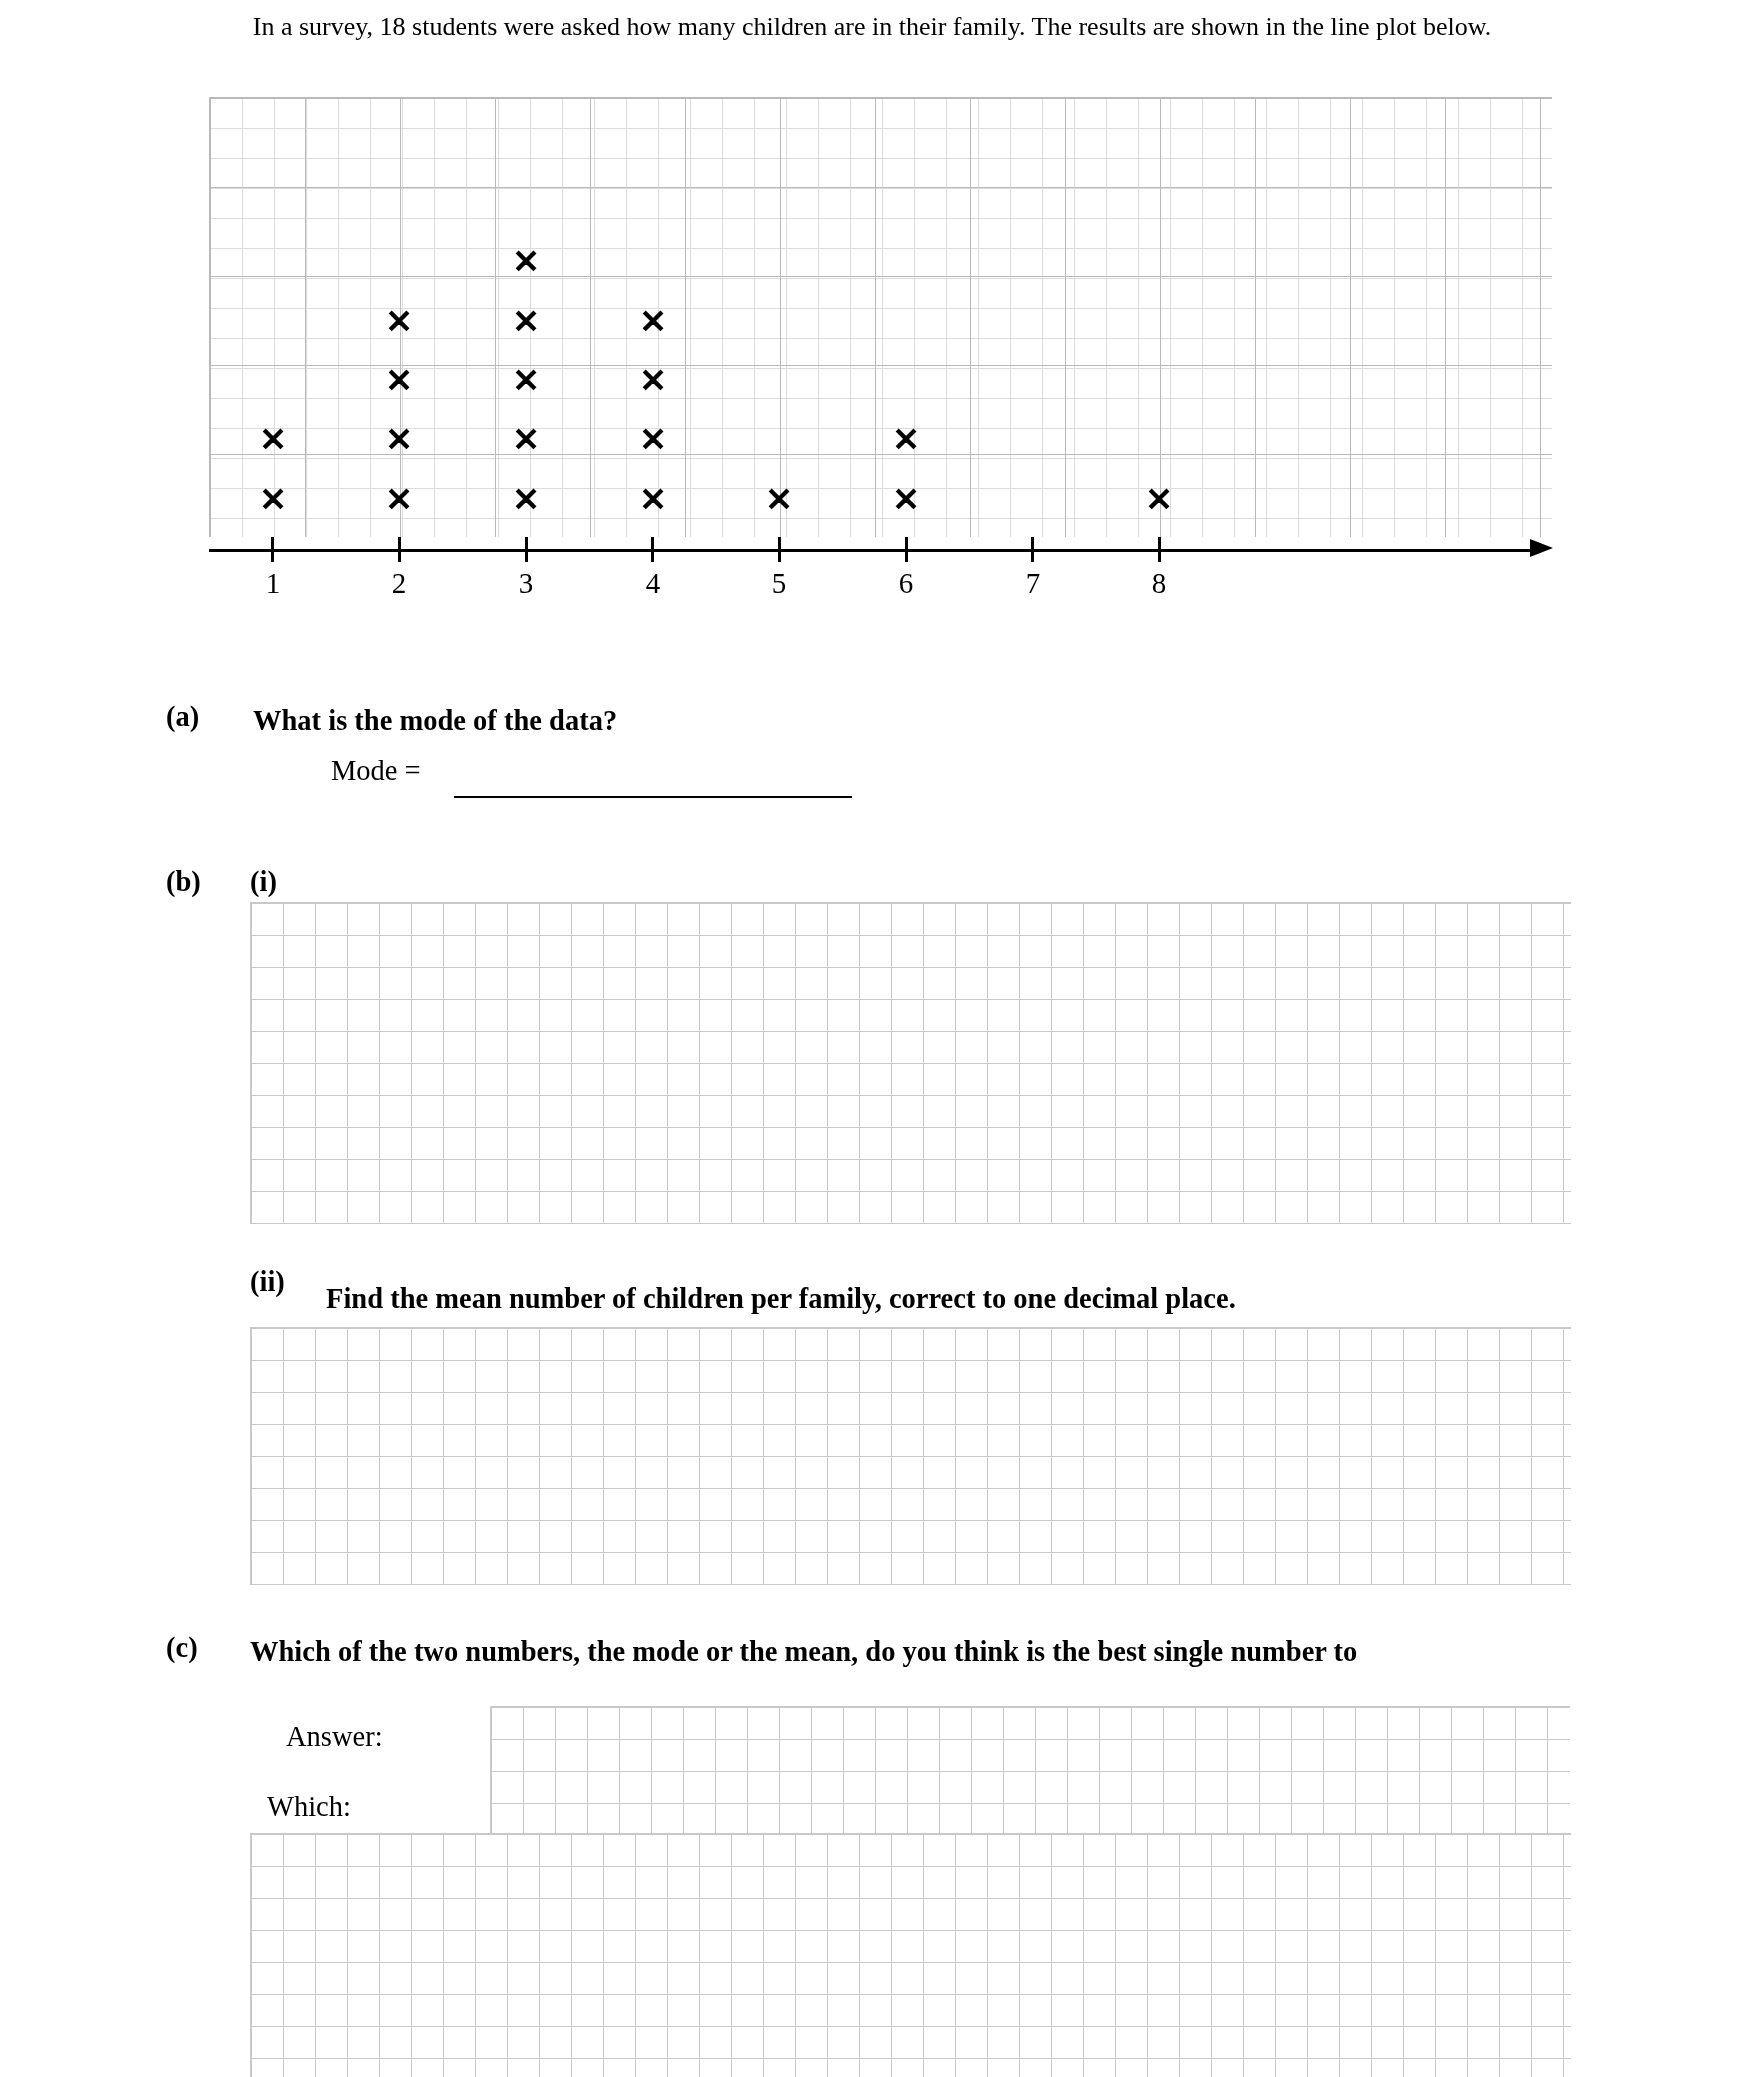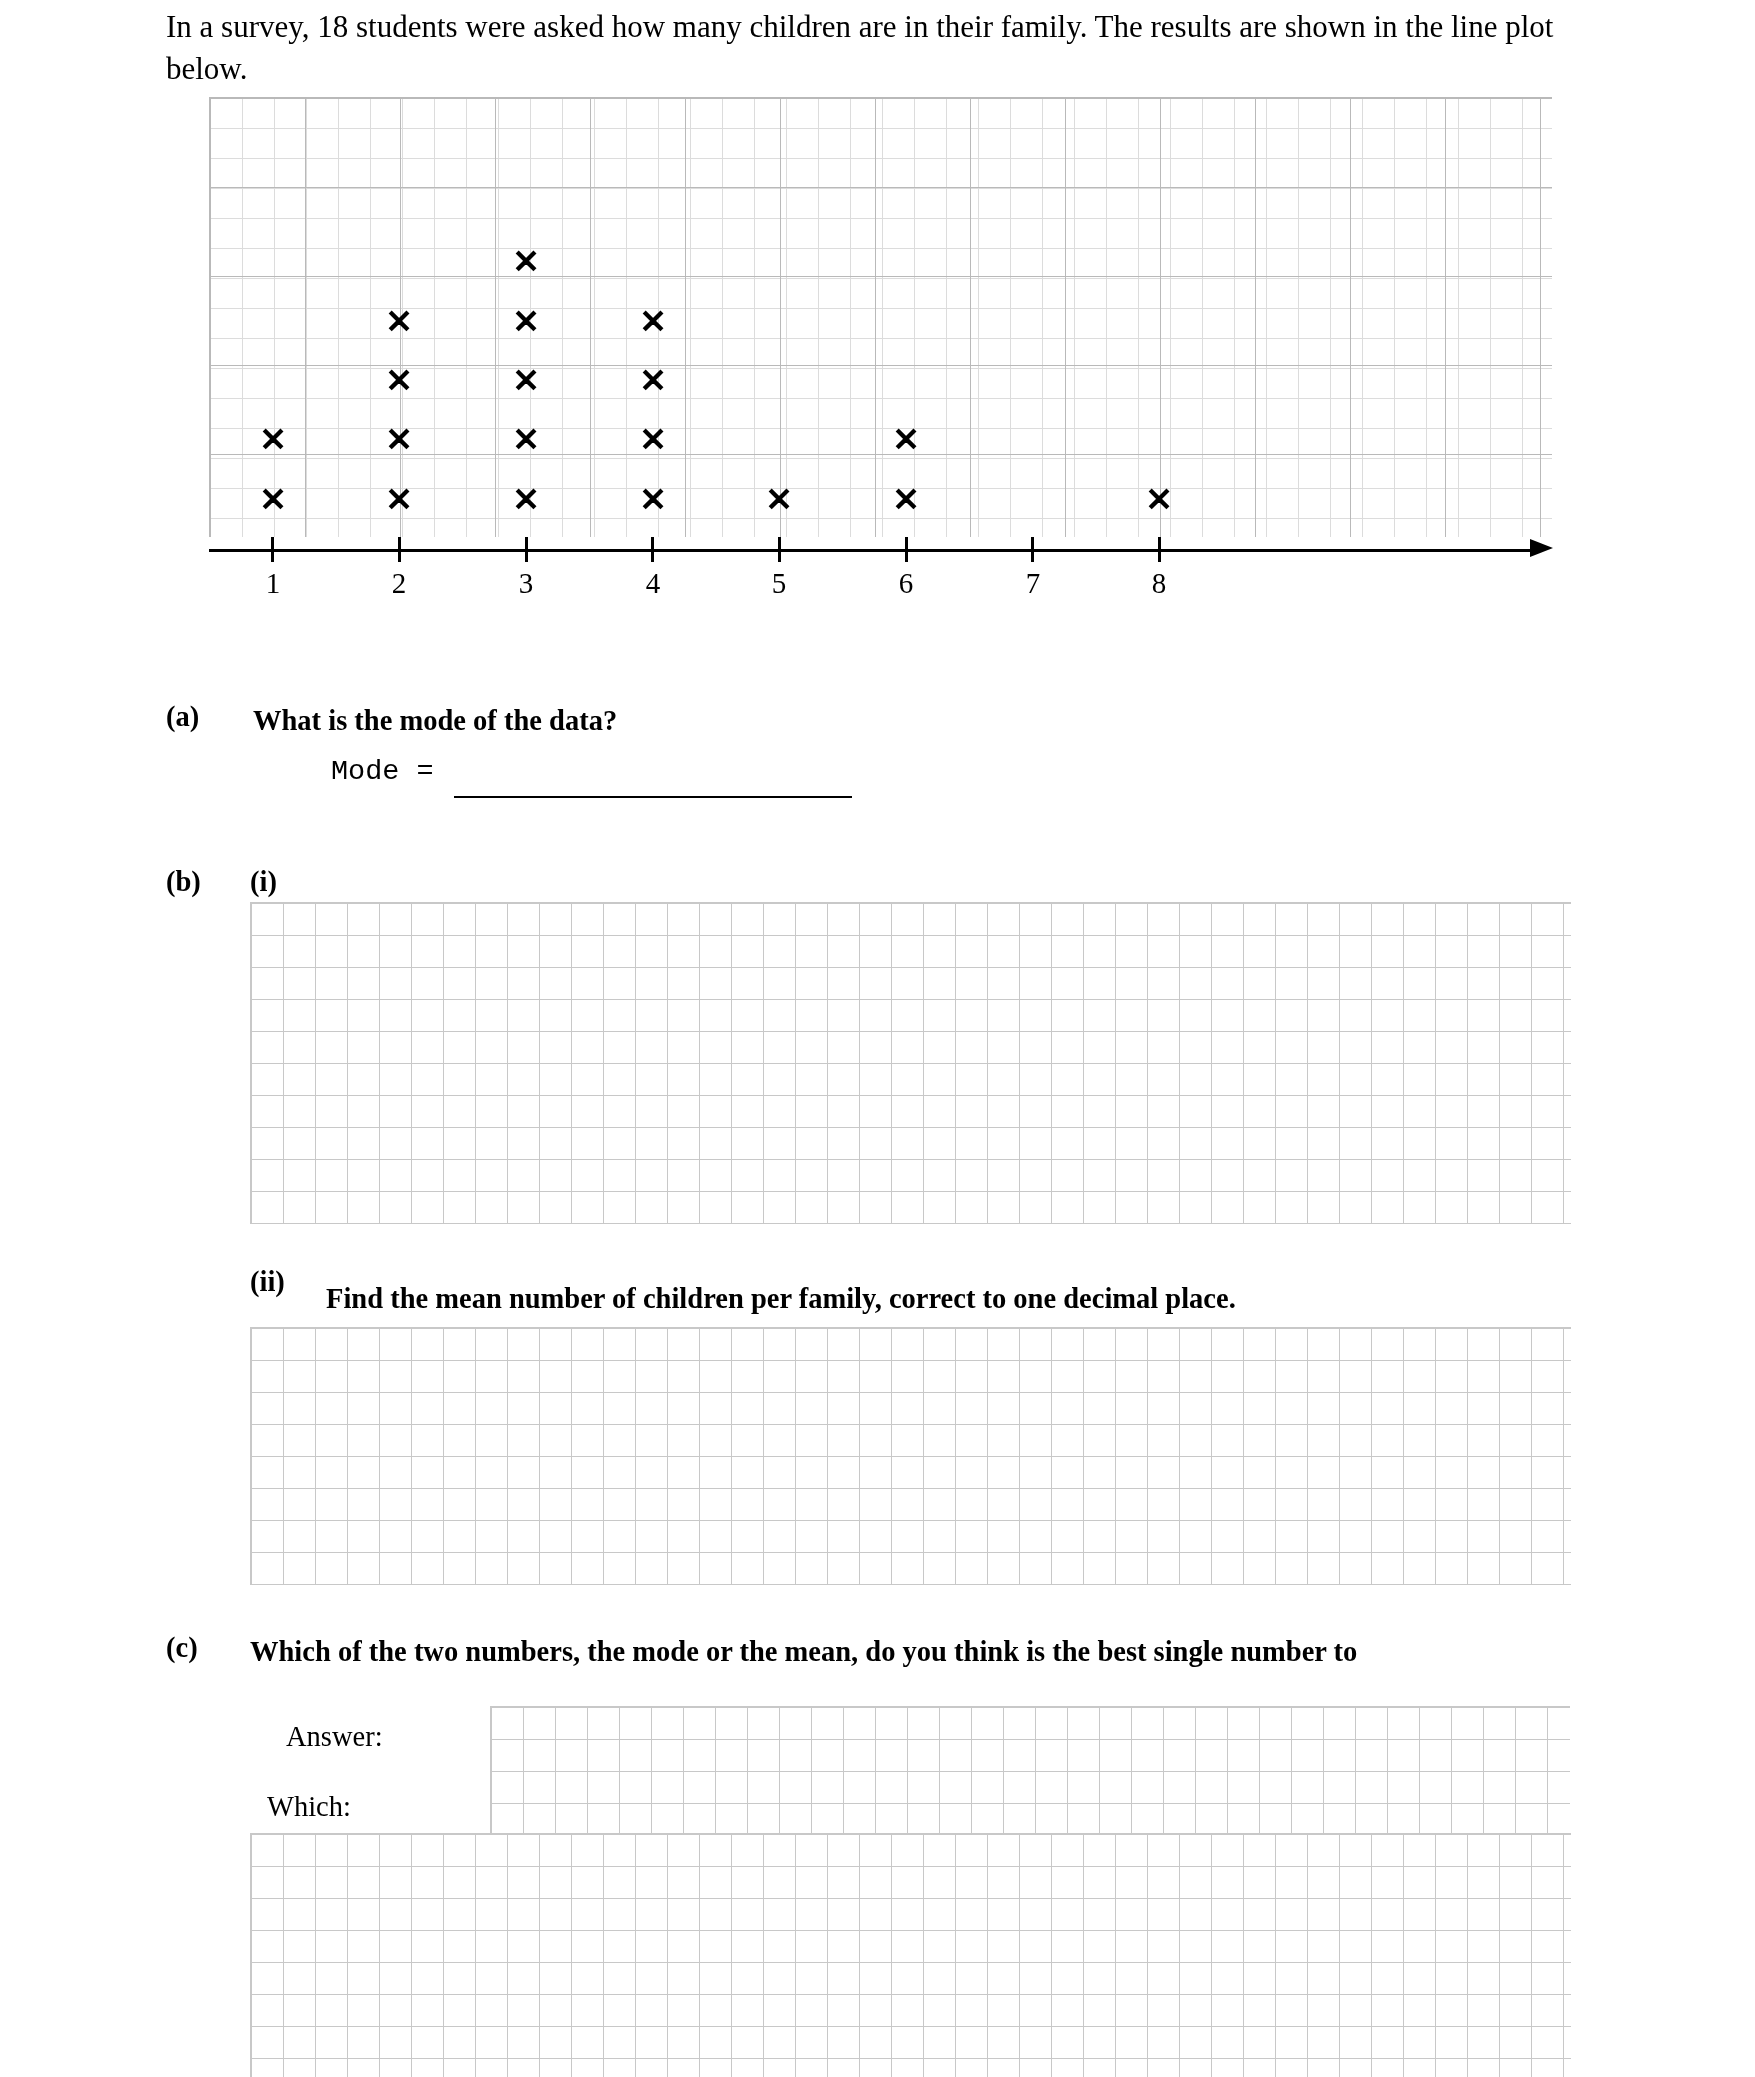--- a/index.html
+++ b/index.html
@@ -2,21 +2,21 @@
 <html><head>
 <meta charset="utf-8">
 <style>
   html,body{margin:0;padding:0;background:#fff;}
   body{width:1755px;height:2078px;font-family:"Liberation Serif",serif;color:#000;
        -webkit-font-smoothing:antialiased;position:relative;overflow:hidden;}
 
   .page{position:absolute;left:0;top:0;width:1755px;height:2078px;}
 
   
-  .intro{position:absolute;left:166px;top:5.8px;width:1412px;font-size:31px;line-height:42px;}
+  .intro{position:absolute;left:166px;top:5.8px;width:1412px;font-size:26px;line-height:42px;text-align:center;}
 
   
   .plot{position:absolute;left:209px;top:97px;width:1342px;height:444px;}
   .plot-grid{position:absolute;left:0;top:0;width:1342px;height:439px;
     background-color:#fff;
     background-image:
       linear-gradient(to right,#b9b9b9 1px,transparent 1px),
       linear-gradient(to bottom,#b9b9b9 1px,transparent 1px),
       linear-gradient(to right,#dcdcdc 1px,transparent 1px),
       linear-gradient(to bottom,#dcdcdc 1px,transparent 1px);
@@ -105,21 +105,21 @@
         <div class="xmark" style="left: 570px; top: 402px;">✕</div>
         <div class="xmark" style="left: 697px; top: 402px;">✕</div>
         <div class="xmark" style="left: 697px; top: 342px;">✕</div>
         <div class="xmark" style="left: 950px; top: 402px;">✕</div>
       </div>
 
   </div>
 
   <div class="qlabel" style="left:166px;top:701px;">(a)</div>
   <div class="qtext" style="left:253px;top:701px;width:1159px;">What is the mode of the data?</div>
-  <div class="plain" style="left:331px;top:755px;font-family:Liberation Mono, monospace;">Mode  =</div>
+  <div class="plain" style="left:331px;top:755px;">Mode  =</div>
   <div class="ansline" style="left:454px;top:796px;width:398px;"></div>
 
   <div class="qlabel" style="left:166px;top:866px;">(b)</div>
   <div class="sublabel" style="left:250px;top:866px;">(i)</div>
   <div class="gridbox" style="left:250px;top:902px;width:1320px;height:321px;"></div>
 
   <div class="sublabel" style="left:250px;top:1266px;">(ii)</div>
   <div class="qtext" style="left:326px;top:1279px;width:1207px;">Find the mean number of children per family, correct to one decimal place.</div>
   <div class="gridbox" style="left:250px;top:1327px;width:1320px;height:257px;"></div>
 

